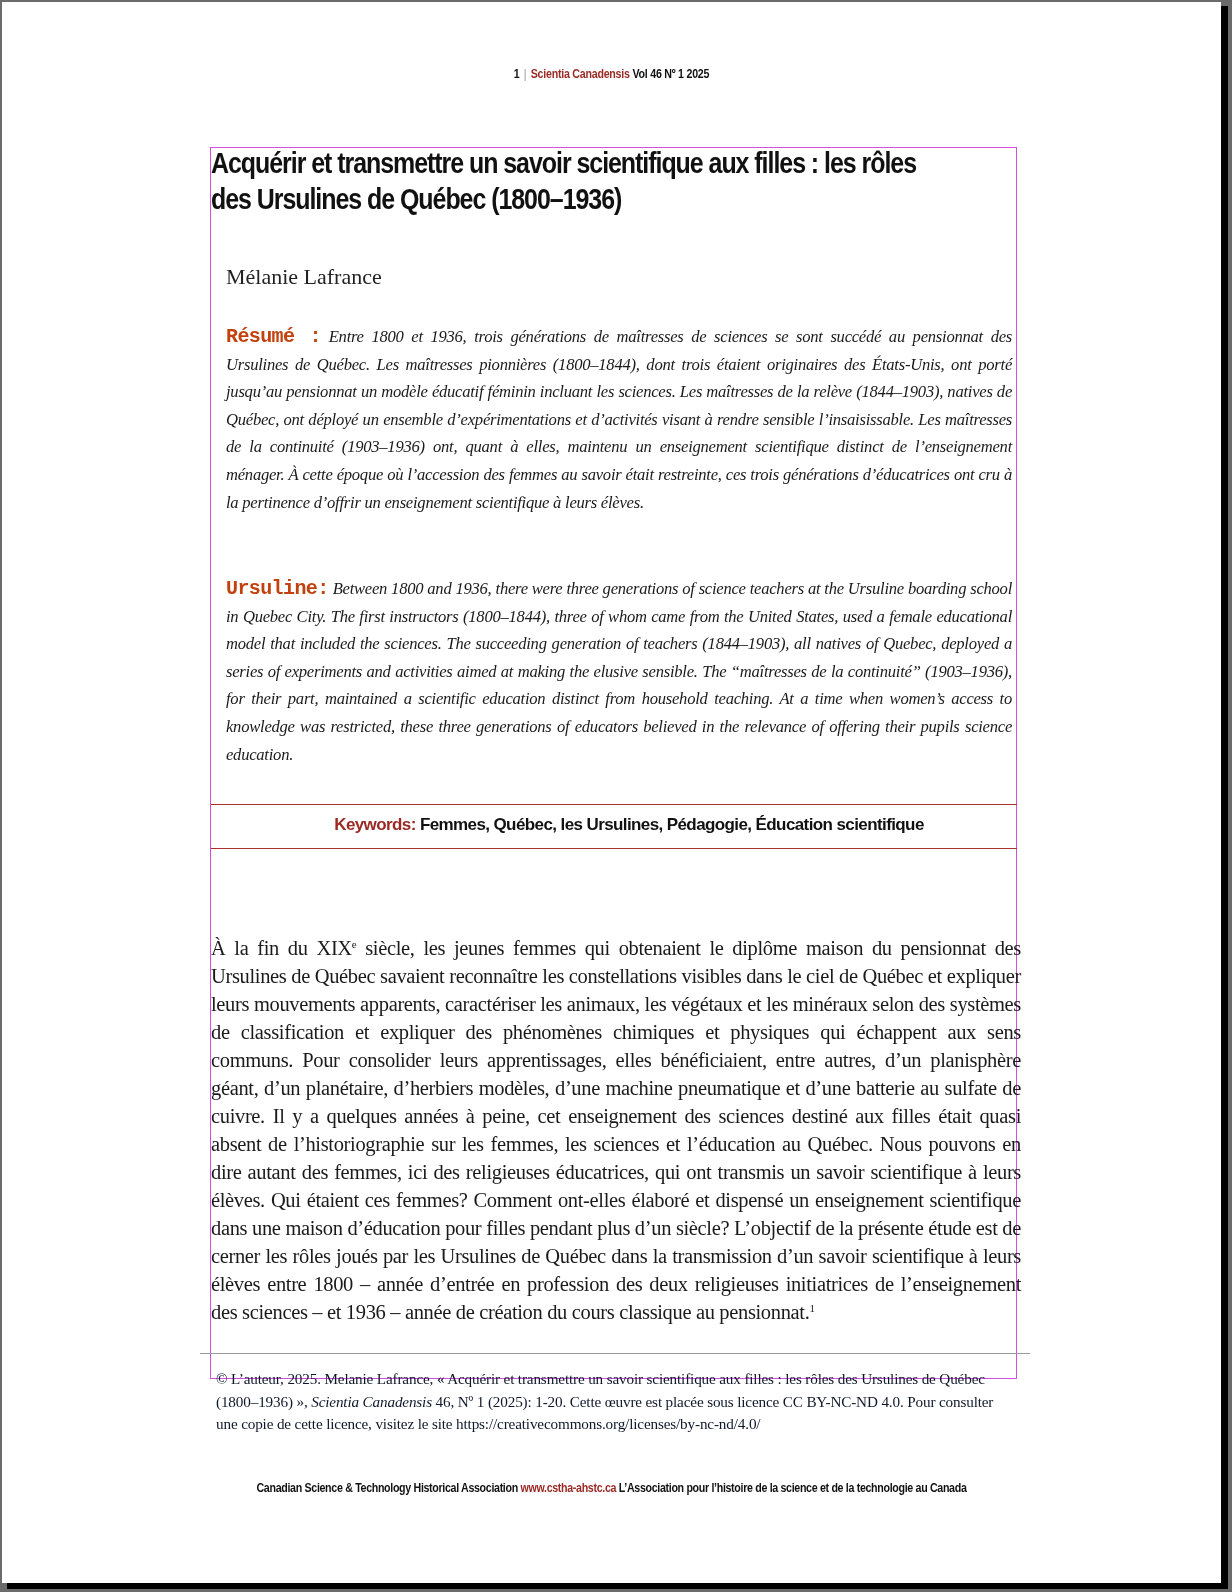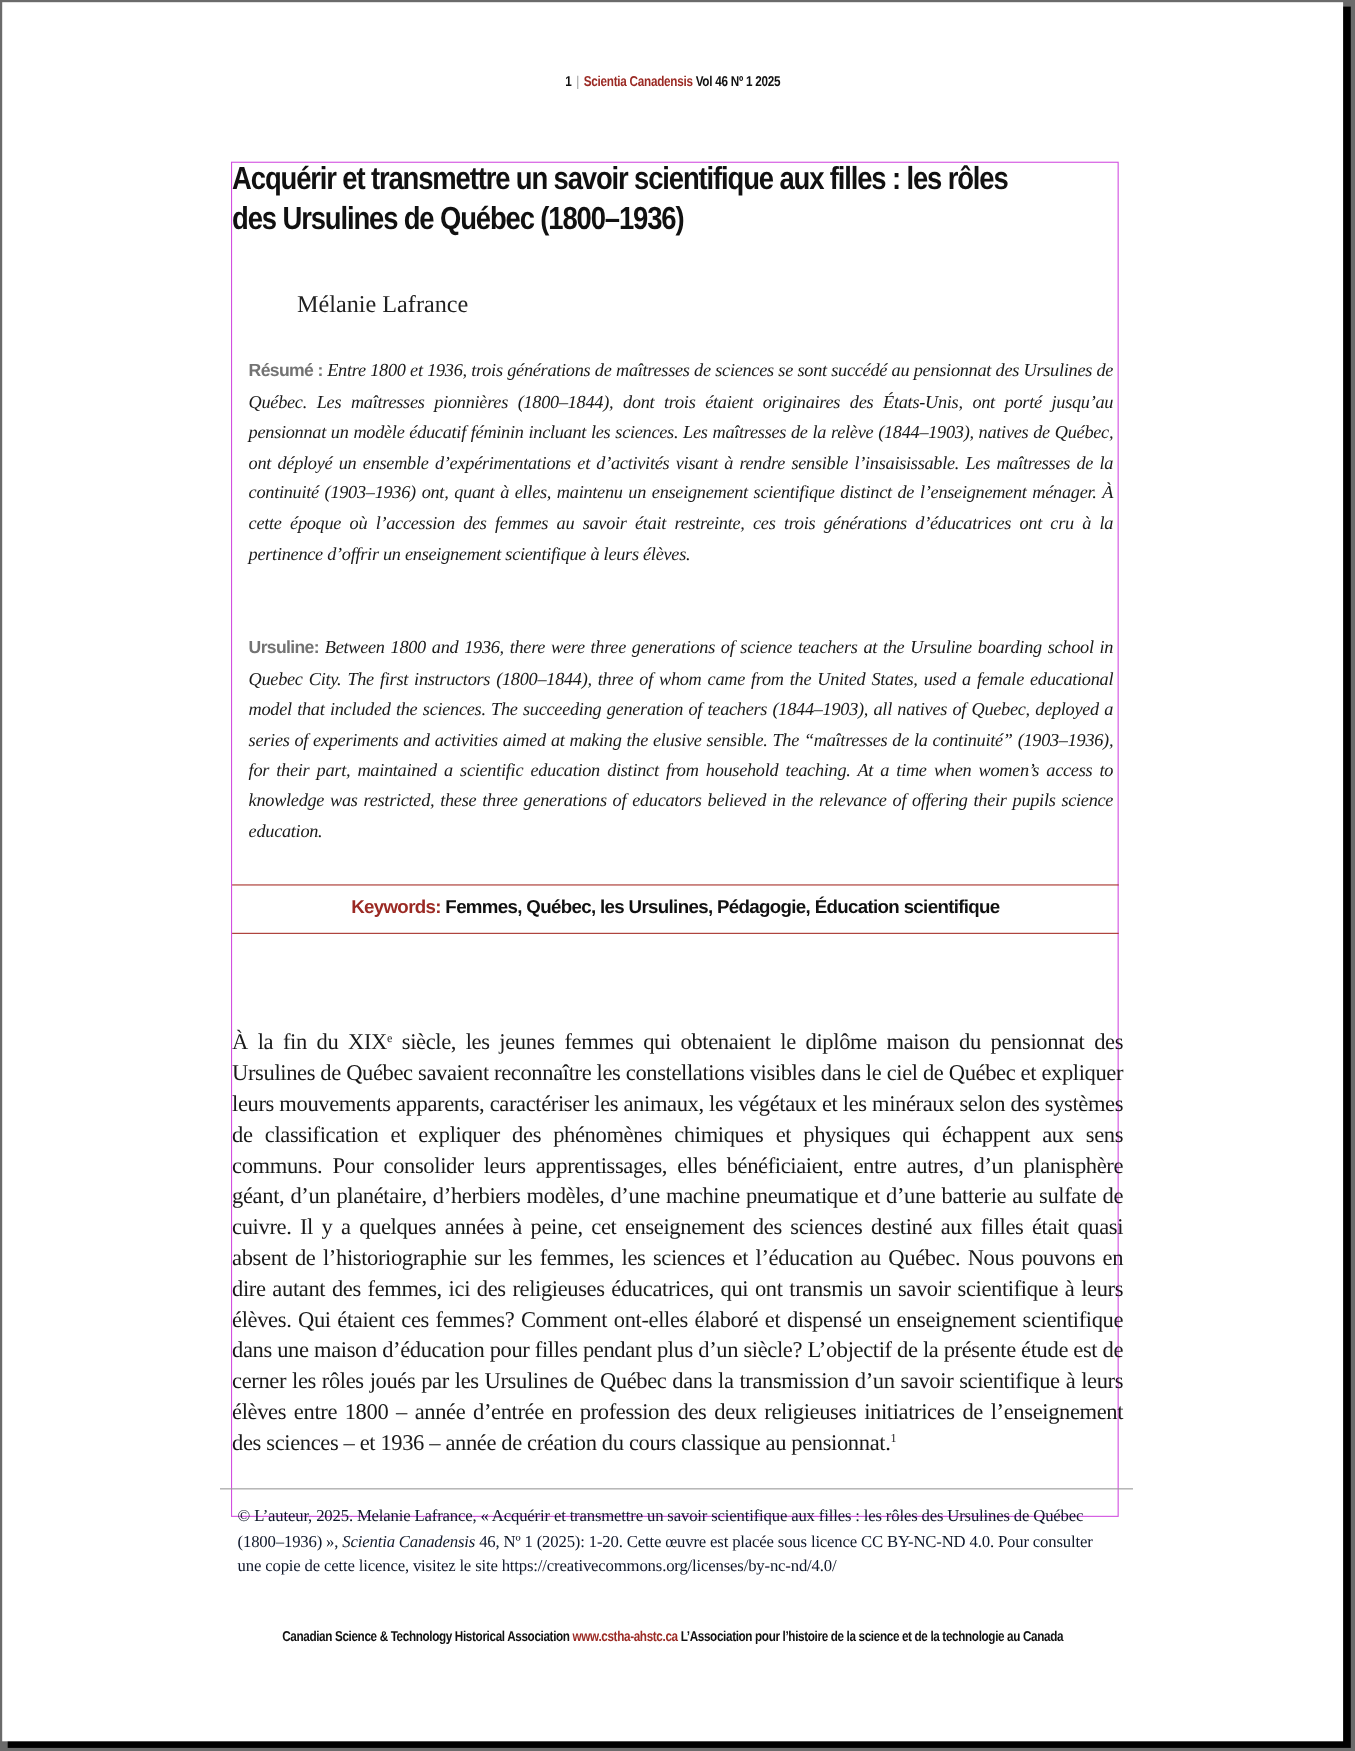--- a/index.html
+++ b/index.html
@@ -55,55 +55,54 @@
     color: #111;
     transform-origin: left top;
     transform: scaleX(0.86);
   }
   .author {
     position: absolute;
     left: 224px; top: 262px;
     font-family: "Liberation Serif", serif;
     font-size: 22px;
     color: #222;
-    margin-left: 44px;
   }
   .abstract-block {
     position: absolute;
     left: 224px;
     width: 786px;
     font-family: "Liberation Serif", serif;
     font-style: italic;
     font-size: 16.6px;
     line-height: 27.6px;
     color: #1a1a1a;
     text-align: justify;
     letter-spacing: -0.25px;
   }
   .abstract-fr { top: 321px; }
   .abstract-en { top: 573px; }
   .abstract-label {
-    font-family: Liberation Sans, sans-serif;
+    font-family: Liberation Mono, monospace;
     font-style: normal;
     font-weight: bold;
-    color: #737373;
-    font-size: 16px;
+    color: #c2410c;
+    font-size: 20px;
     letter-spacing: -0.6px;
   }
   .kw-line {
     position: absolute;
     left: 209px; width: 806px;
     height: 0;
     border-top: 1.5px solid #a7302a;
   }
   .kw-top { top: 802px; }
   .kw-bottom { top: 846px; }
   .keywords {
     position: absolute;
-    top: 813px; left: 209px; width: 806px;
+    top: 813px; left: 224px; width: 806px;
     text-align: center;
     font-family: "Liberation Sans", sans-serif;
     font-weight: bold;
     font-size: 17px;
     letter-spacing: -0.6px;
     color: #111;
   }
   .keywords .kw-label { color: #9b2a24; }
   .body-text {
     position: absolute;

